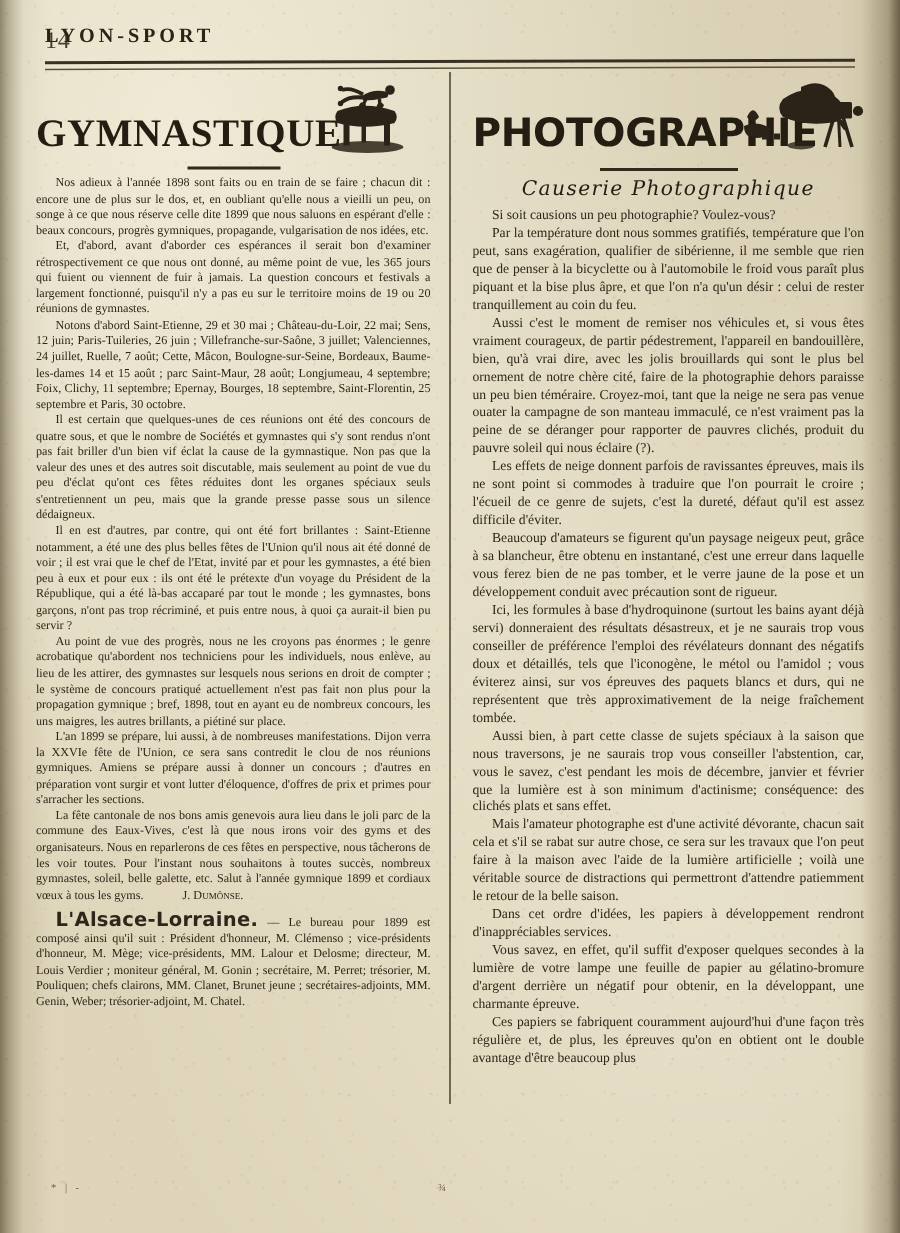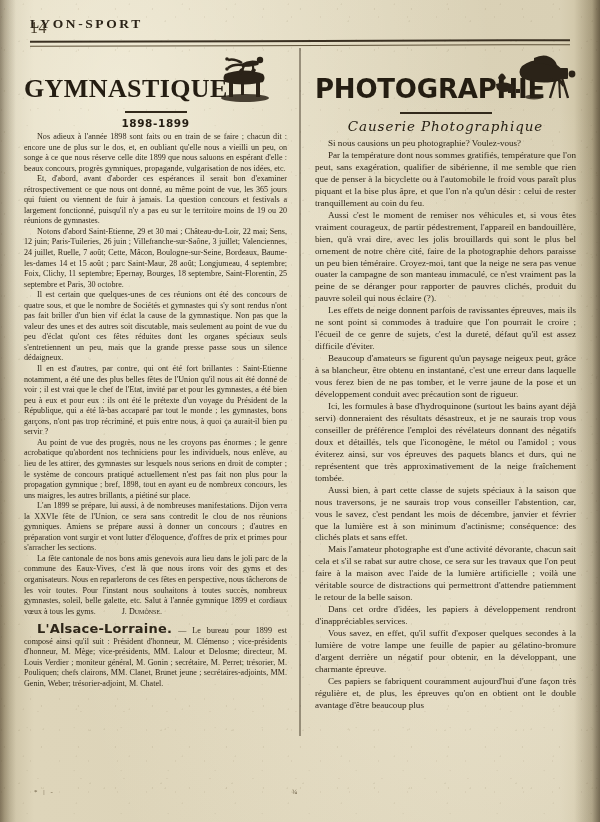--- a/index.html
+++ b/index.html
@@ -242,21 +242,20 @@
 
             <path d="M31 15 q-8 -5 -14 -3" stroke="#2b2318" stroke-width="2.6" fill="none"></path>
             <path d="M31 17 q-9 -1 -14 3" stroke="#2b2318" stroke-width="2.6" fill="none"></path>
             <circle cx="16" cy="11" r="1.8"></circle>
             <circle cx="16" cy="21" r="1.8"></circle>
           </g>
         </svg>
       </div>
 
       <div class="rule-short"></div>
-      <div class="subhead-bold">1898-1899</div>
 
       <div class="body-text">
         <p>Nos adieux à l'année 1898 sont faits ou en train de se faire ; chacun dit : encore une de plus sur le dos, et, en oubliant qu'elle nous a vieilli un peu, on songe à ce que nous réserve celle dite 1899 que nous saluons en espérant d'elle : beaux concours, progrès gymniques, propagande, vulgarisation de nos idées, etc.</p>
         <p>Et, d'abord, avant d'aborder ces espérances il serait bon d'examiner rétrospectivement ce que nous ont donné, au même point de vue, les 365 jours qui fuient ou viennent de fuir à jamais. La question concours et festivals a largement fonctionné, puisqu'il n'y a pas eu sur le territoire moins de 19 ou 20 réunions de gymnastes.</p>
         <p>Notons d'abord Saint-Etienne, 29 et 30 mai ; Château-du-Loir, 22 mai; Sens, 12 juin; Paris-Tuileries, 26 juin ; Villefranche-sur-Saône, 3 juillet; Valenciennes, 24 juillet, Ruelle, 7 août; Cette, Mâcon, Boulogne-sur-Seine, Bordeaux, Baume-les-dames 14 et 15 août ; parc Saint-Maur, 28 août; Longjumeau, 4 septembre; Foix, Clichy, 11 septembre; Epernay, Bourges, 18 septembre, Saint-Florentin, 25 septembre et Paris, 30 octobre.</p>
         <p>Il est certain que quelques-unes de ces réunions ont été des concours de quatre sous, et que le nombre de Sociétés et gymnastes qui s'y sont rendus n'ont pas fait briller d'un bien vif éclat la cause de la gymnastique. Non pas que la valeur des unes et des autres soit discutable, mais seulement au point de vue du peu d'éclat qu'ont ces fêtes réduites dont les organes spéciaux seuls s'entretiennent un peu, mais que la grande presse passe sous un silence dédaigneux.</p>
         <p>Il en est d'autres, par contre, qui ont été fort brillantes : Saint-Etienne notamment, a été une des plus belles fêtes de l'Union qu'il nous ait été donné de voir ; il est vrai que le chef de l'Etat, invité par et pour les gymnastes, a été bien peu à eux et pour eux : ils ont été le prétexte d'un voyage du Président de la République, qui a été là-bas accaparé par tout le monde ; les gymnastes, bons garçons, n'ont pas trop récriminé, et puis entre nous, à quoi ça aurait-il bien pu servir ?</p>
         <p>Au point de vue des progrès, nous ne les croyons pas énormes ; le genre acrobatique qu'abordent nos techniciens pour les individuels, nous enlève, au lieu de les attirer, des gymnastes sur lesquels nous serions en droit de compter ; le système de concours pratiqué actuellement n'est pas fait non plus pour la propagation gymnique ; bref, 1898, tout en ayant eu de nombreux concours, les uns maigres, les autres brillants, a piétiné sur place.</p>
         <p>L'an 1899 se prépare, lui aussi, à de nombreuses manifestations. Dijon verra la XXVIe fête de l'Union, ce sera sans contredit le clou de nos réunions gymniques. Amiens se prépare aussi à donner un concours ; d'autres en préparation vont surgir et vont lutter d'éloquence, d'offres de prix et primes pour s'arracher les sections.</p>
         <p><span>La fête cantonale de nos bons amis genevois aura lieu dans le joli parc de la commune des Eaux-Vives, c'est là que nous irons voir des gyms et des organisateurs. Nous en reparlerons de ces fêtes en perspective, nous tâcherons de les voir toutes. Pour l'instant nous souhaitons à toutes succès, nombreux gymnastes, soleil, belle galette, etc. Salut à l'année gymnique 1899 et cordiaux vœux à tous les gyms.</span><span style="padding-left:26px;font-variant:small-caps;">J. Dumônse.</span></p>
@@ -293,21 +292,21 @@
 
             <path d="M2 36 q10 -4 18 2 q-2 6 -10 6 q-8 0 -8 -8z"></path>
           </g>
         </svg>
       </div>
 
       <div class="rule-short"></div>
       <div class="subhead-script">Causerie Photographique</div>
 
       <div class="body-text">
-        <p>Si nous causions un peu photographie? Voulez-vous?</p>
+        <p>Si soit causions un peu photographie? Voulez-vous?</p>
         <p>Par la température dont nous sommes gratifiés, température que l'on peut, sans exagération, qualifier de sibérienne, il me semble que rien que de penser à la bicyclette ou à l'automobile le froid vous paraît plus piquant et la bise plus âpre, et que l'on n'a qu'un désir : celui de rester tranquillement au coin du feu.</p>
         <p>Aussi c'est le moment de remiser nos véhicules et, si vous êtes vraiment courageux, de partir pédestrement, l'appareil en bandouillère, bien, qu'à vrai dire, avec les jolis brouillards qui sont le plus bel ornement de notre chère cité, faire de la photographie dehors paraisse un peu bien téméraire. Croyez-moi, tant que la neige ne sera pas venue ouater la campagne de son manteau immaculé, ce n'est vraiment pas la peine de se déranger pour rapporter de pauvres clichés, produit du pauvre soleil qui nous éclaire (?).</p>
         <p>Les effets de neige donnent parfois de ravissantes épreuves, mais ils ne sont point si commodes à traduire que l'on pourrait le croire ; l'écueil de ce genre de sujets, c'est la dureté, défaut qu'il est assez difficile d'éviter.</p>
         <p>Beaucoup d'amateurs se figurent qu'un paysage neigeux peut, grâce à sa blancheur, être obtenu en instantané, c'est une erreur dans laquelle vous ferez bien de ne pas tomber, et le verre jaune de la pose et un développement conduit avec précaution sont de rigueur.</p>
         <p>Ici, les formules à base d'hydroquinone (surtout les bains ayant déjà servi) donneraient des résultats désastreux, et je ne saurais trop vous conseiller de préférence l'emploi des révélateurs donnant des négatifs doux et détaillés, tels que l'iconogène, le métol ou l'amidol ; vous éviterez ainsi, sur vos épreuves des paquets blancs et durs, qui ne représentent que très approximativement de la neige fraîchement tombée.</p>
         <p>Aussi bien, à part cette classe de sujets spéciaux à la saison que nous traversons, je ne saurais trop vous conseiller l'abstention, car, vous le savez, c'est pendant les mois de décembre, janvier et février que la lumière est à son minimum d'actinisme; conséquence: des clichés plats et sans effet.</p>
         <p>Mais l'amateur photographe est d'une activité dévorante, chacun sait cela et s'il se rabat sur autre chose, ce sera sur les travaux que l'on peut faire à la maison avec l'aide de la lumière artificielle ; voilà une véritable source de distractions qui permettront d'attendre patiemment le retour de la belle saison.</p>
         <p>Dans cet ordre d'idées, les papiers à développement rendront d'inappréciables services.</p>
         <p>Vous savez, en effet, qu'il suffit d'exposer quelques secondes à la lumière de votre lampe une feuille de papier au gélatino-bromure d'argent derrière un négatif pour obtenir, en la développant, une charmante épreuve.</p>
         <p>Ces papiers se fabriquent couramment aujourd'hui d'une façon très régulière et, de plus, les épreuves qu'on en obtient ont le double avantage d'être beaucoup plus</p>

